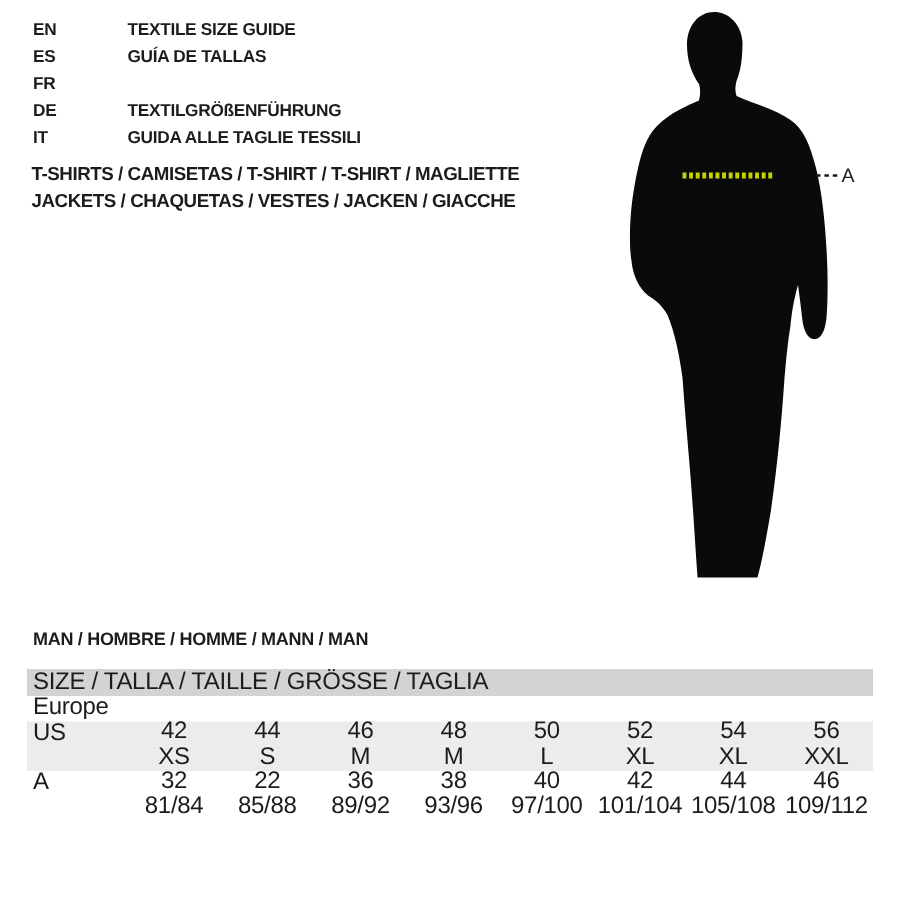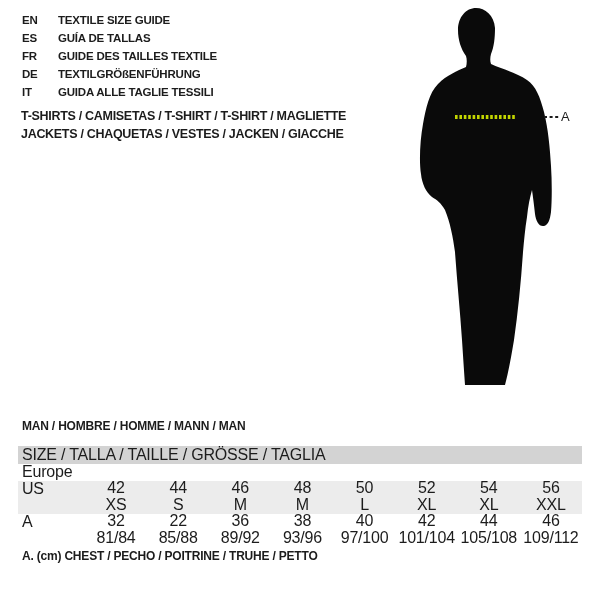--- a/index.html
+++ b/index.html
@@ -8,21 +8,21 @@
     width: 600px;
     height: 600px;
     background: #ffffff;
     font-family: "Liberation Sans", sans-serif;
     color: #1c1c1c;
     overflow: hidden;
   }
 
   
   .lang-list { position: absolute; left: 22px; top: 11px; }
-  .lang-row { display: flex; font-weight: bold; font-size: 11.5px; line-height: 18px; letter-spacing: -0.2px; }
+  .lang-row { display: flex; font-weight: bold; font-size: 11.5px; line-height: 18px; letter-spacing: -0.2px; gap: 27px; }
   .lang-code { width: 36px; }
 
   
   .garments {
     position: absolute; left: 21px; top: 108px;
     font-weight: bold; font-size: 12.5px; line-height: 17.5px; letter-spacing: -0.3px;
   }
 
   
   .figure { position: absolute; left: 400px; top: 0; width: 170px; height: 395px; }
@@ -57,21 +57,20 @@
     <div class="lang-row">
       <span class="lang-code">EN</span>
       <span class="lang-title">TEXTILE SIZE GUIDE</span>
     </div>
     <div class="lang-row">
       <span class="lang-code">ES</span>
       <span class="lang-title">GUÍA DE TALLAS</span>
     </div>
     <div class="lang-row">
       <span class="lang-code">FR</span>
-      <span class="lang-title">GUIDE DES TAILLES TEXTILE</span>
     </div>
     <div class="lang-row">
       <span class="lang-code">DE</span>
       <span class="lang-title">TEXTILGRÖßENFÜHRUNG</span>
     </div>
     <div class="lang-row">
       <span class="lang-code">IT</span>
       <span class="lang-title">GUIDA ALLE TAGLIE TESSILI</span>
     </div>
   </div>
@@ -161,15 +160,14 @@
       <span class="t-cell">85/88</span>
       <span class="t-cell">89/92</span>
       <span class="t-cell">93/96</span>
       <span class="t-cell">97/100</span>
       <span class="t-cell">101/104</span>
       <span class="t-cell">105/108</span>
       <span class="t-cell">109/112</span>
     </div>
   </div>
 
-  <div class="footnote">A. (cm) CHEST / PECHO / POITRINE / TRUHE / PETTO</div>
 
 </div>
 
 </body></html>

